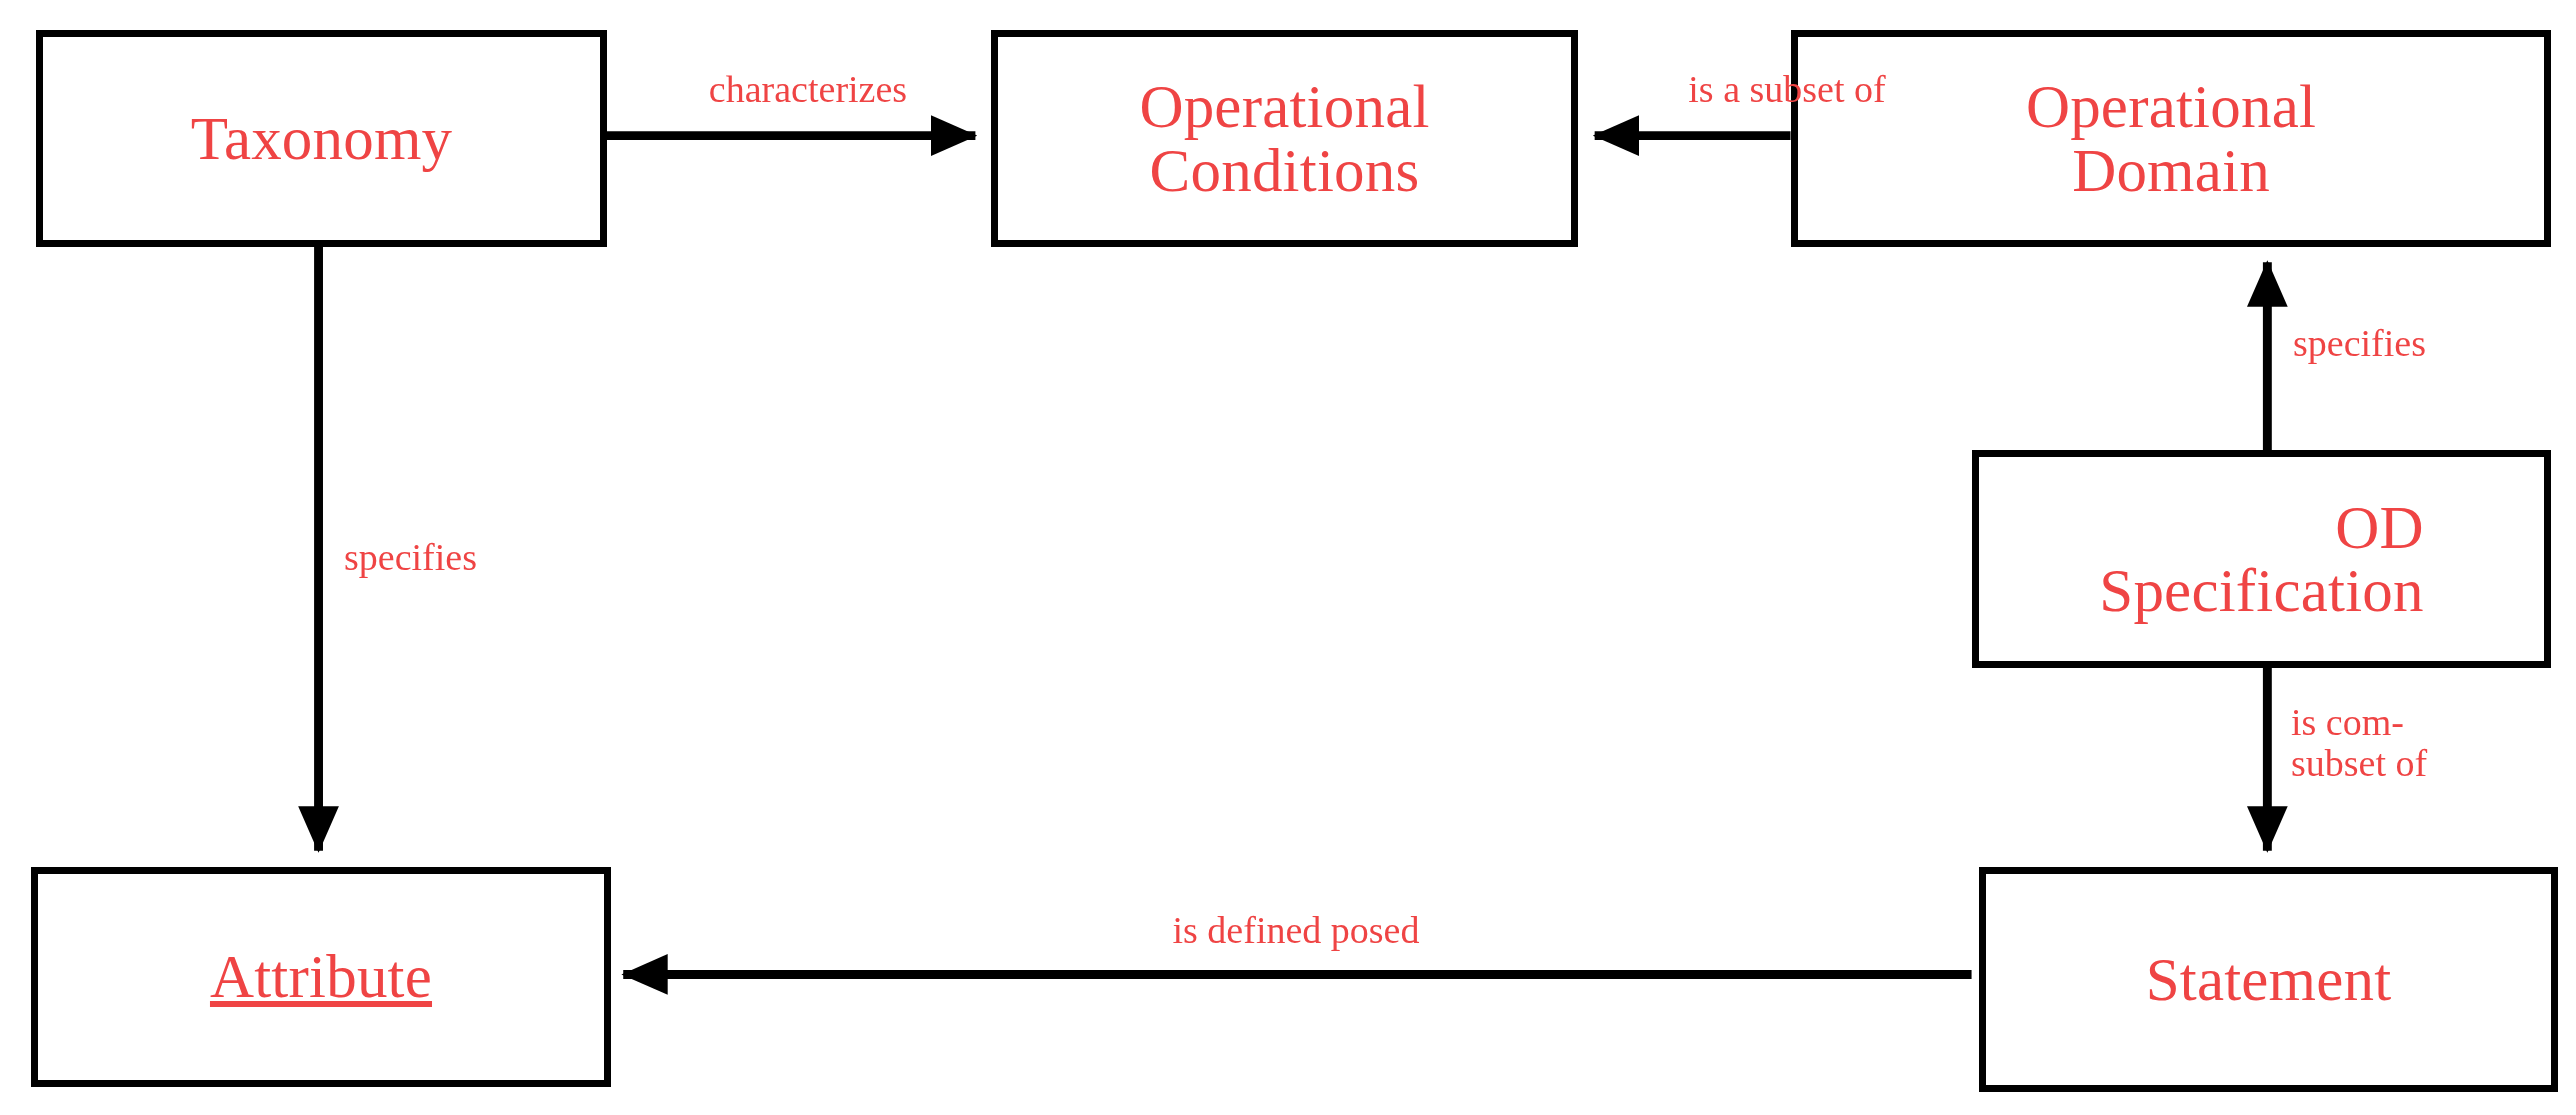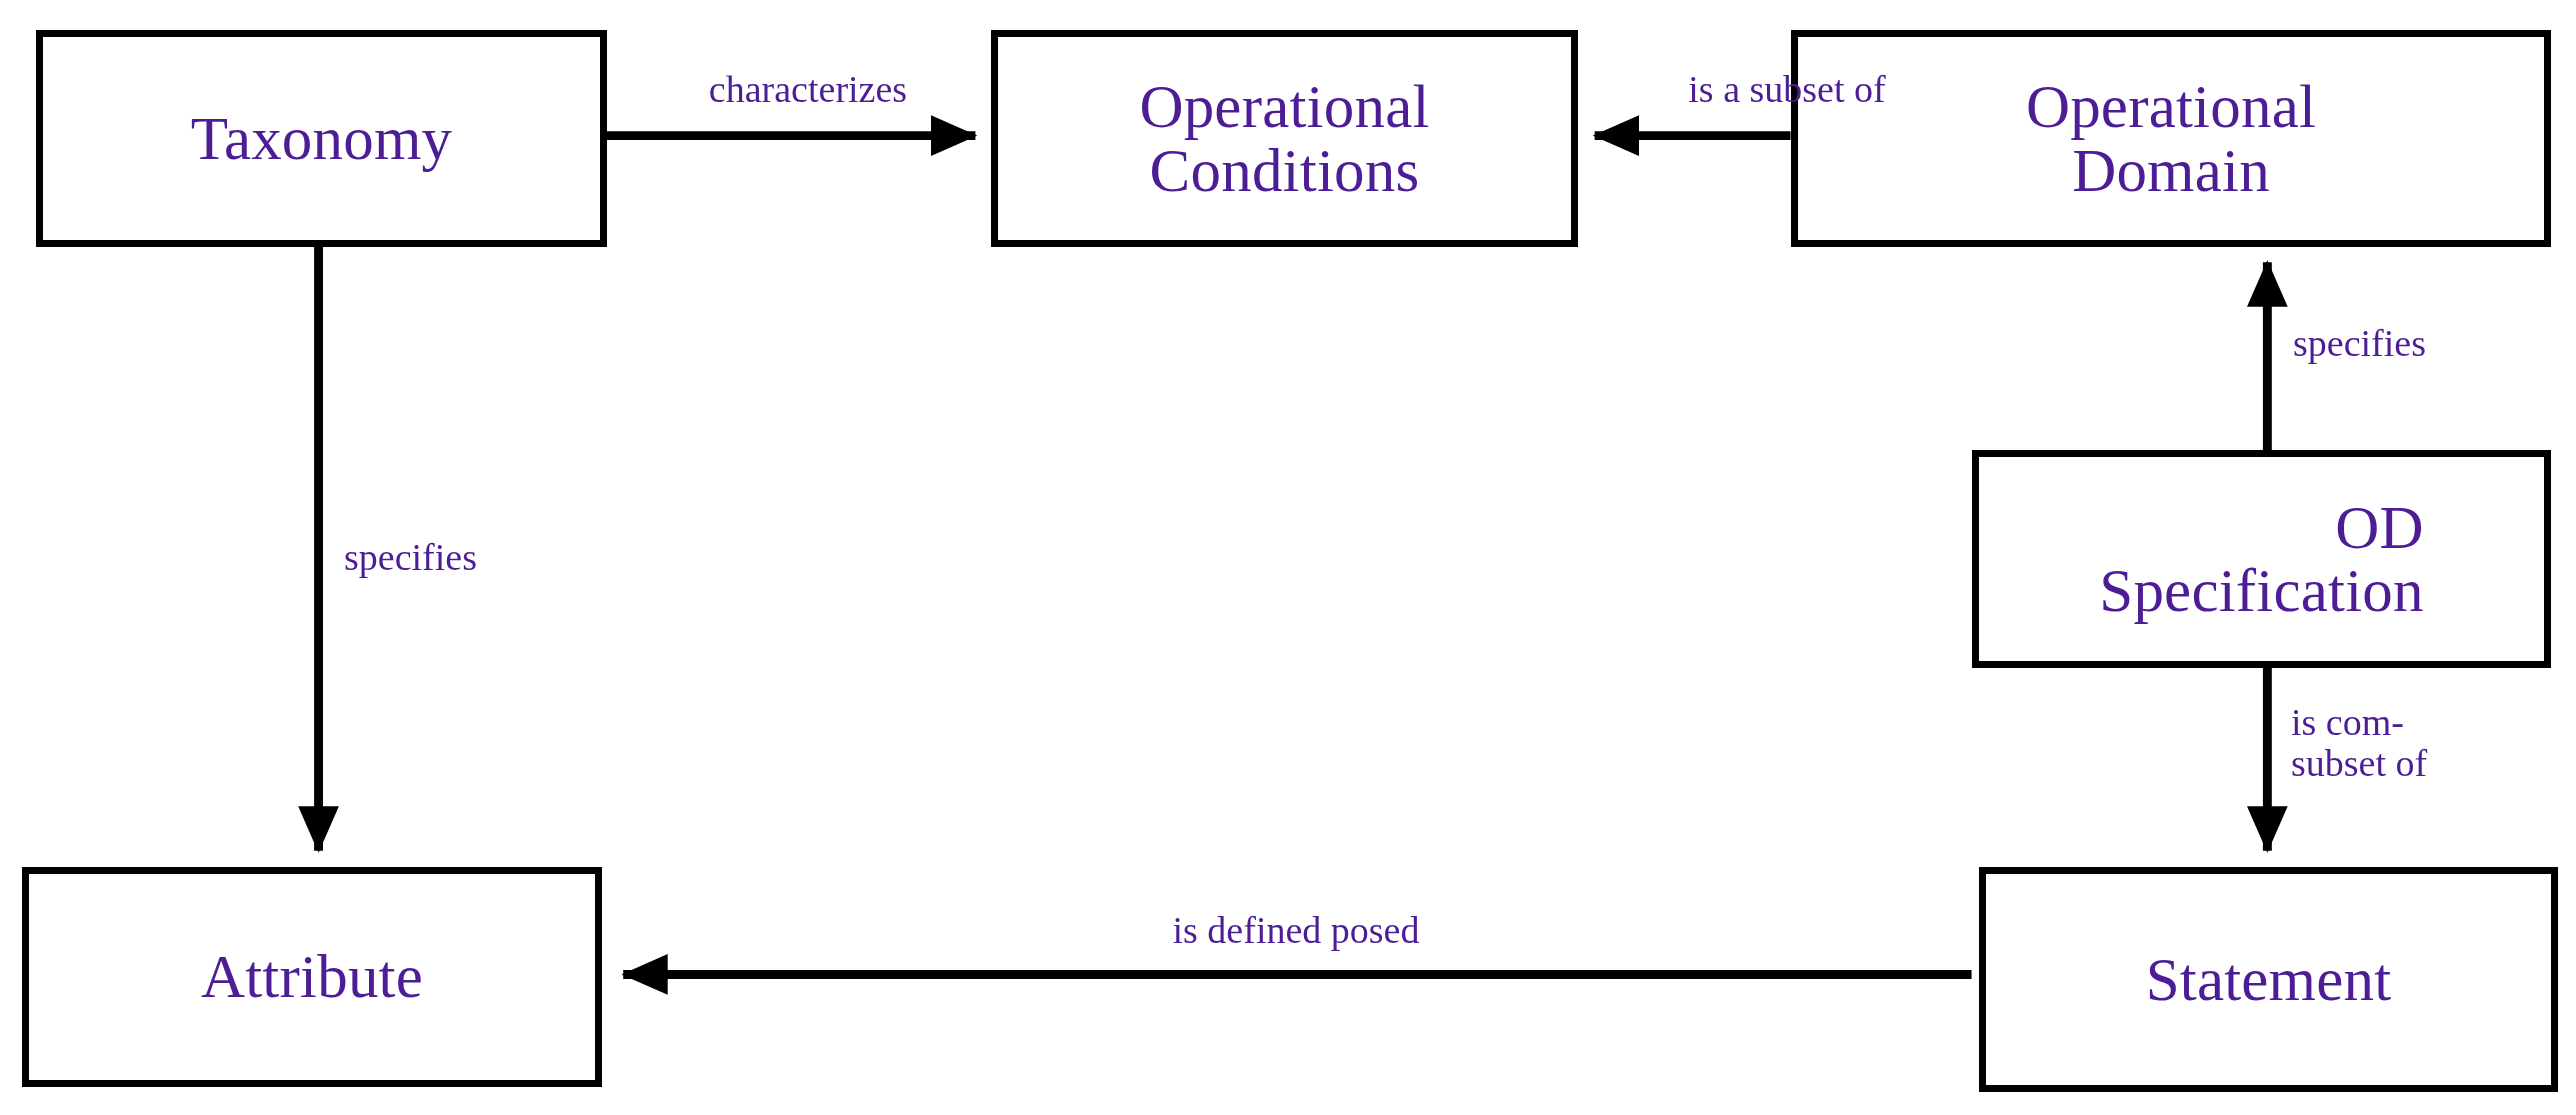--- a/index.html
+++ b/index.html
@@ -7,21 +7,21 @@
     padding: 0;
     background: #ffffff;
   }
   #canvas {
     position: relative;
     width: 2576px;
     height: 1116px;
     background: #ffffff;
     overflow: hidden;
     font-family: "Liberation Serif", "DejaVu Serif", serif;
-    color: #4c1d95;
+    color: #ef4444;
   }
   .node {
     position: absolute;
     box-sizing: border-box;
     border: 7px solid #000000;
     background: #ffffff;
     display: flex;
     align-items: center;
     justify-content: center;
     text-align: center;
@@ -108,21 +108,21 @@
 
   <div class="node" style="left:1972px; top:450px; width:579px; height:218px;text-align:right;">
     <span class="node-label">OD
 Specification</span>
   </div>
 
   <div class="node" style="left:1972px; top:867px; width:579px; height:225px;margin-left:7px;">
     <span class="node-label">Statement</span>
   </div>
 
-  <div class="node" style="left:22px; top:867px; width:580px; height:220px;">
+  <div class="node" style="left:31px; top:867px; width:580px; height:220px;text-decoration:underline;">
     <span class="node-label">Attribute</span>
   </div>
 
   <div class="edge-label center" style="left:808px; top:69px;">characterizes</div>
 
   <div class="edge-label center" style="left:1787px; top:69px;">is a subset of</div>
 
   <div class="edge-label" style="left:344px; top:537px;">specifies</div>
 
   <div class="edge-label" style="left:2293px; top:323px;">specifies</div>

